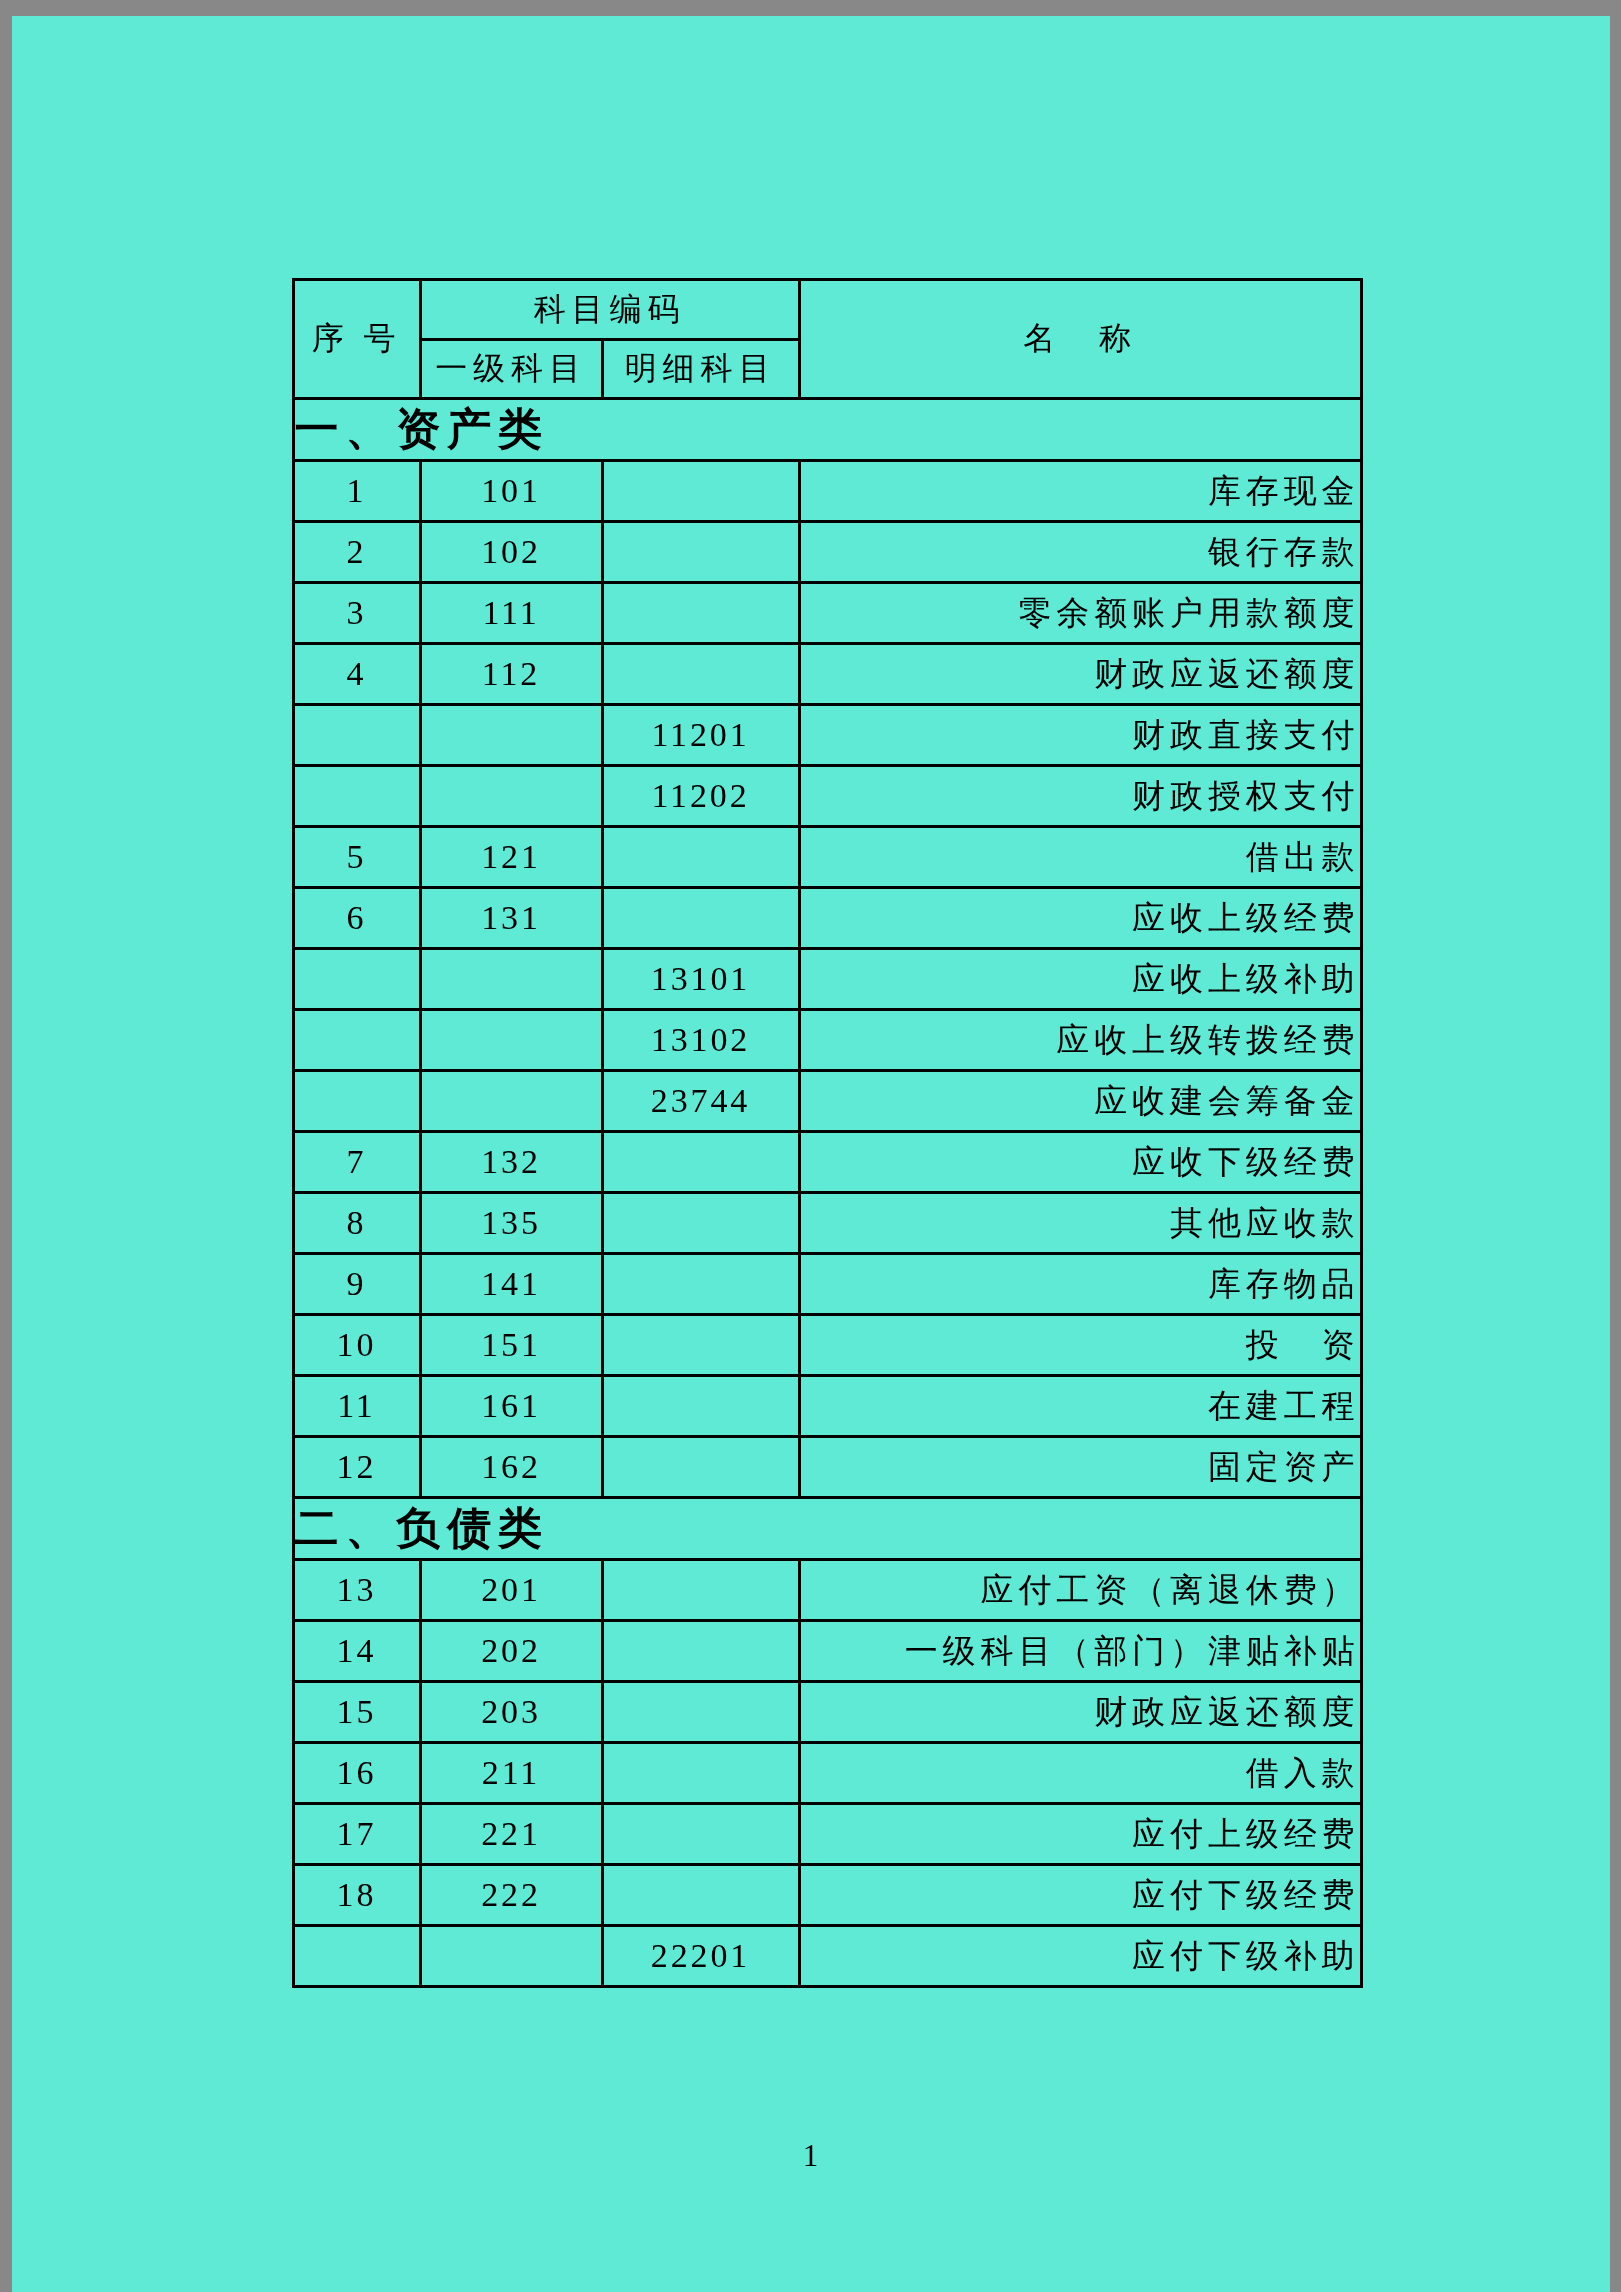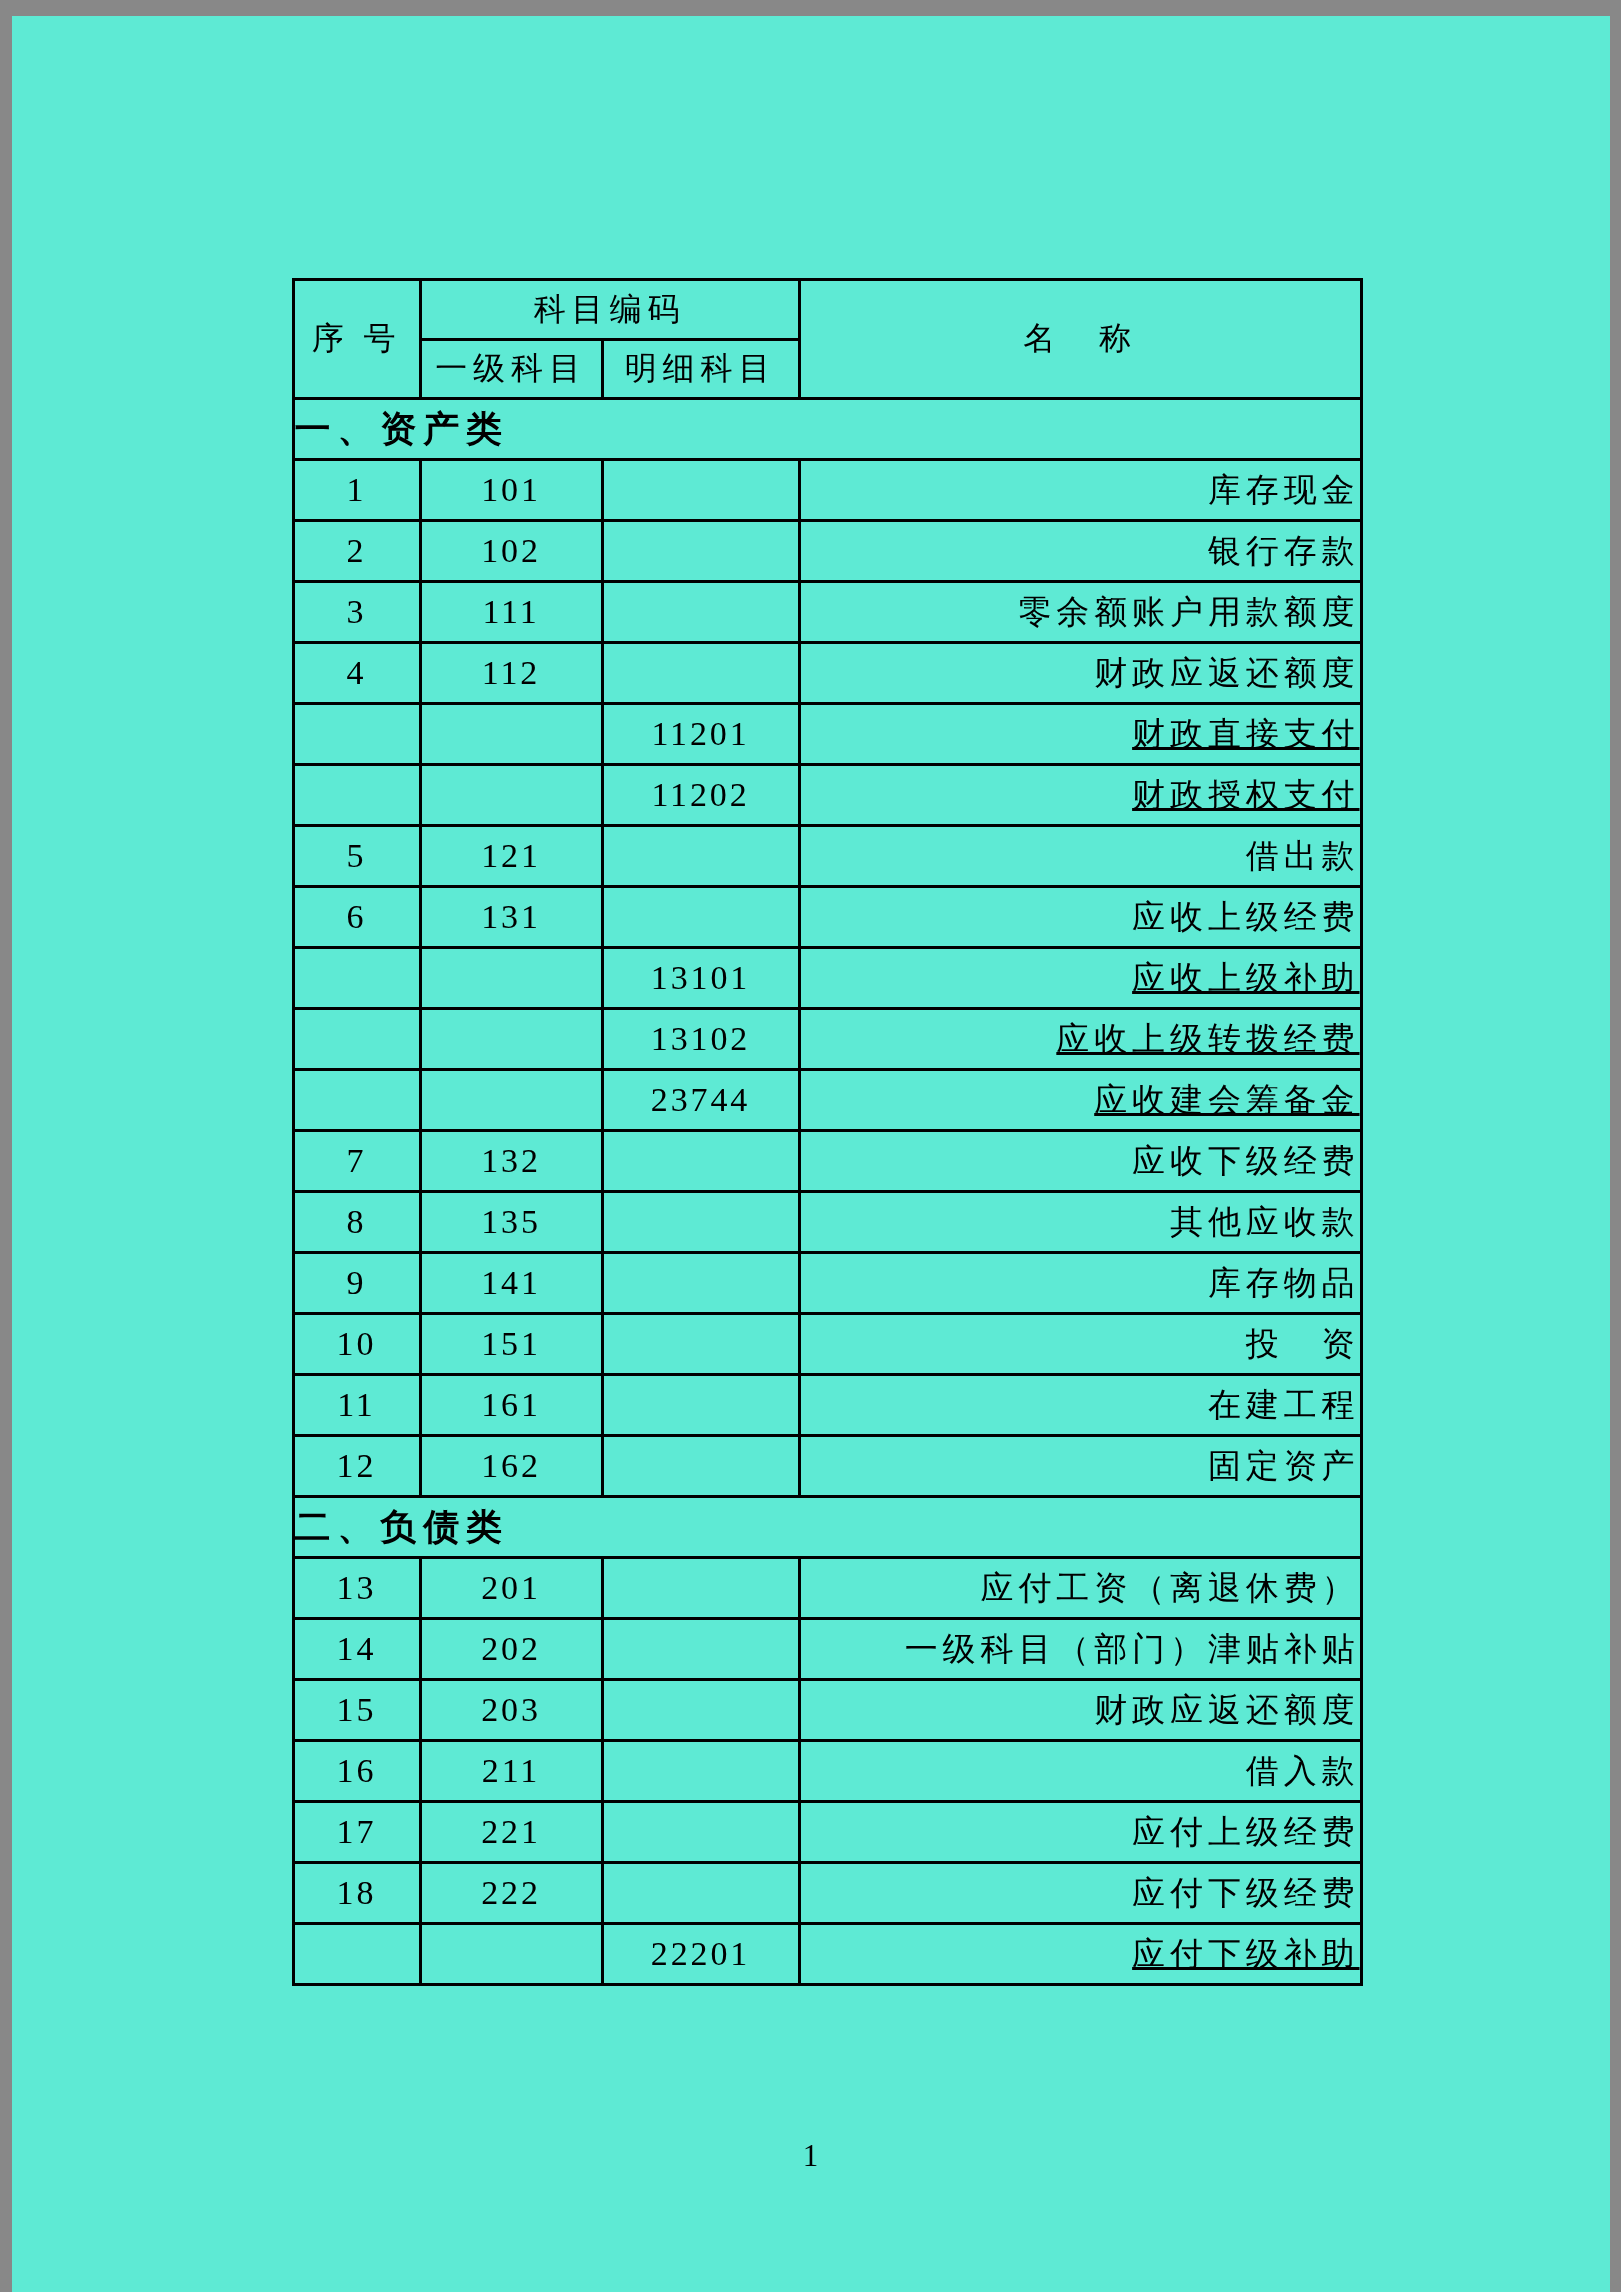--- a/index.html
+++ b/index.html
@@ -40,25 +40,24 @@
     letter-spacing:2.9px;
   }
   .c-name{
     text-align:right;
     font-size:33px;
     letter-spacing:4.9px;
     padding-left:15.7px;
   }
   .c-name.indent{
     padding-left:53px;
-    text-decoration:underline;
   }
   .section-cell{
     font-weight:bold;
-    font-size:36px;
+    font-size:44px;
     letter-spacing:6.9px;
     text-align:left;
     padding-left:17.6px;
   }
   .page-number{
     position:absolute;
     top:2122px;
     left:0;
     width:100%;
     text-align:center;

